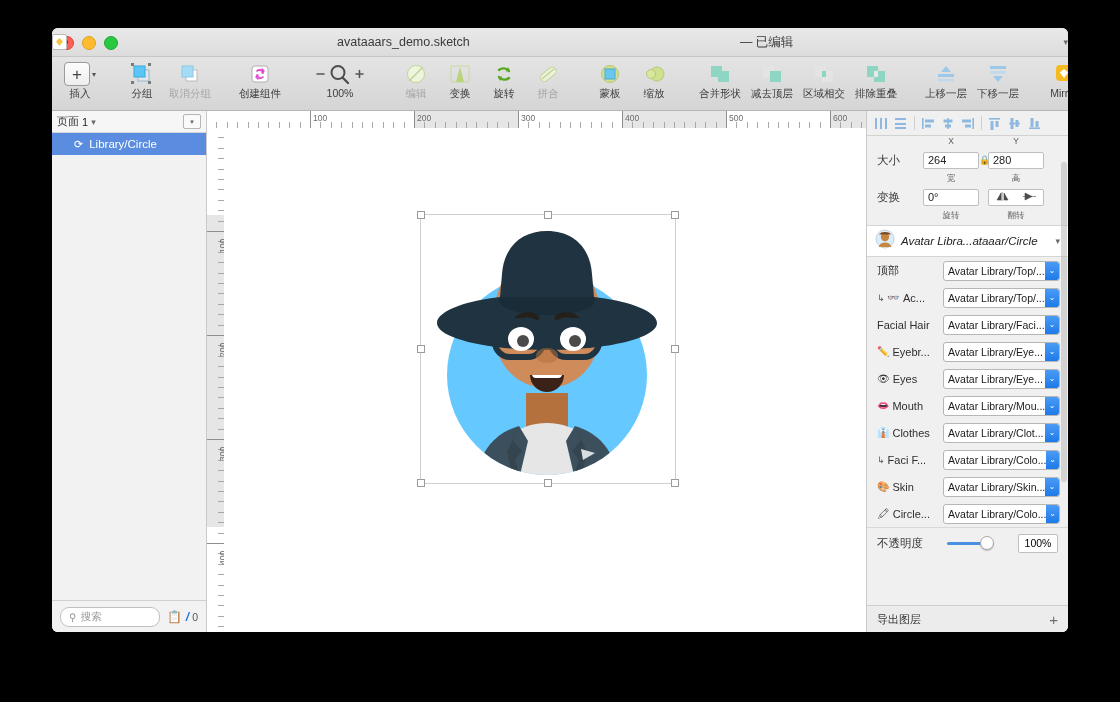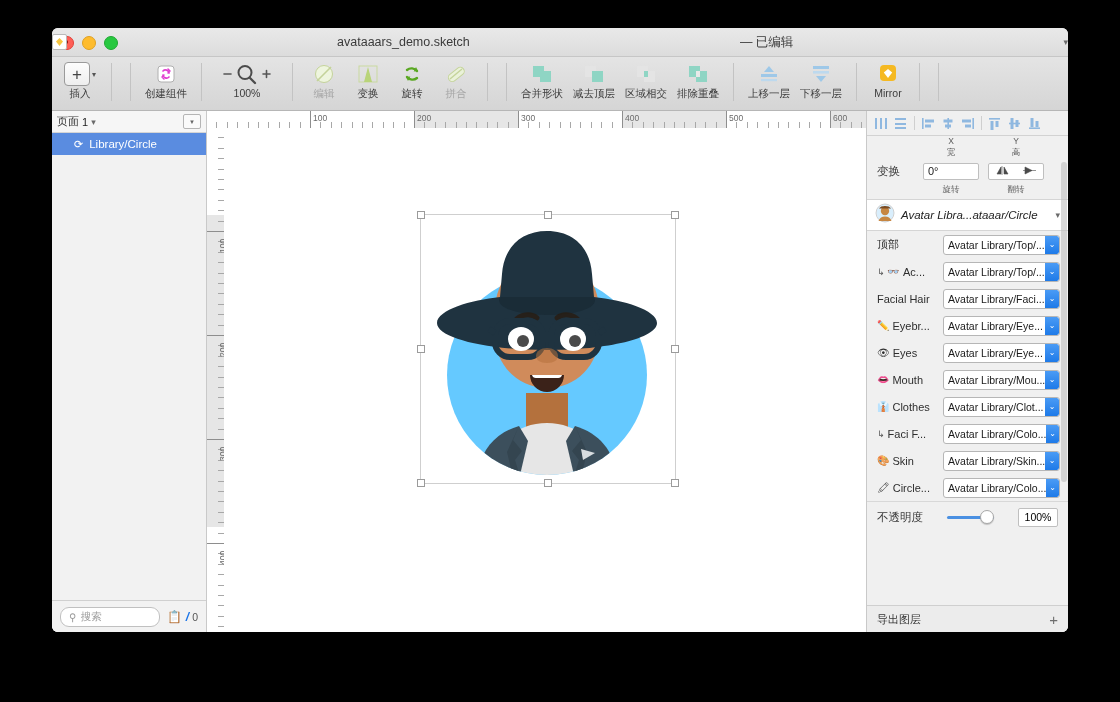--- a/index.html
+++ b/index.html
@@ -151,20 +151,46 @@
       <div class="titem">
         <div class="ticon">
           <span class="insert-box">+</span>
             <span class="dropcaret">▾</span>
         </div>
         <div class="tlabel">插入</div>
       </div>
     </div>
     <div class="sep"></div>
 
+    <div class="tgroup">
+      <div class="titem">
+        <div class="ticon">
+          <svg width="24" height="22" viewBox="0 0 24 22">
+            <rect x="8" y="7" width="11" height="11" fill="#dfe7ec" stroke="#9fb4c2"></rect>
+            <rect x="4" y="3" width="11" height="11" fill="#5bc6f5" stroke="#3aa8dd"></rect>
+            <g fill="#7a7a7a">
+                <rect x="1" y="0" width="3" height="3"></rect>
+                <rect x="18" y="0" width="3" height="3"></rect>
+                <rect x="1" y="18" width="3" height="3"></rect>
+                <rect x="18" y="18" width="3" height="3"></rect>
+              </g>
+          </svg>
+        </div>
+        <div class="tlabel">分组</div>
+      </div>
+      <div class="titem">
+        <div class="ticon">
+          <svg width="24" height="22" viewBox="0 0 24 22">
+            <rect x="8" y="7" width="11" height="11" fill="#fff" stroke="#bbb"></rect>
+            <rect x="4" y="3" width="11" height="11" fill="#a4dcf5" stroke="#8ec8e4"></rect>
+          </svg>
+        </div>
+        <div class="tlabel dim">取消分组</div>
+      </div>
+    </div>
     <div class="sep"></div>
 
     <div class="tgroup">
       <div class="titem">
         <div class="ticon">
           <svg width="24" height="22" viewBox="0 0 24 22">
             <rect x="4" y="3" width="16" height="16" rx="3" fill="#fff" stroke="#b0b0b0"></rect>
             <path d="M9 8a3.5 3.5 0 016 2M15 14a3.5 3.5 0 01-6-2" stroke="#e040d0" stroke-width="1.7" fill="none" stroke-linecap="round"></path>
             <path d="M14 6l2 2-2 2M10 16l-2-2 2-2" stroke="#e040d0" stroke-width="1.5" fill="none" stroke-linecap="round" stroke-linejoin="round"></path>
           </svg>
@@ -224,20 +250,40 @@
           <svg width="24" height="22" viewBox="0 0 24 22">
             <rect x="3" y="7.5" width="18" height="8" rx="4" fill="#eaf2d9" stroke="#c4d39a" transform="rotate(-38 12 11)"></rect>
             <path d="M6 16L18 6" stroke="#c4d39a" stroke-width="1.4"></path>
           </svg>
         </div>
         <div class="tlabel dim">拼合</div>
       </div>
     </div>
     <div class="sep"></div>
 
+    <div class="tgroup">
+      <div class="titem">
+        <div class="ticon">
+          <svg width="24" height="22" viewBox="0 0 24 22">
+            <circle cx="12" cy="11" r="8.5" fill="#cfe08e" stroke="#b6c97a"></circle>
+            <rect x="7" y="6" width="10" height="10" fill="#69c8f0" stroke="#4fa8d0"></rect>
+          </svg>
+        </div>
+        <div class="tlabel">蒙板</div>
+      </div>
+      <div class="titem">
+        <div class="ticon">
+          <svg width="24" height="22" viewBox="0 0 24 22">
+            <circle cx="15" cy="11" r="7" fill="#cfe08e" stroke="#b6c97a"></circle>
+            <circle cx="9" cy="11" r="4.5" fill="#d8e79c" stroke="#b6c97a"></circle>
+          </svg>
+        </div>
+        <div class="tlabel">缩放</div>
+      </div>
+    </div>
     <div class="sep"></div>
 
     <div class="tgroup">
       <div class="titem">
         <div class="ticon">
           <svg width="26" height="22" viewBox="0 0 26 22">
             <rect x="4" y="3" width="11" height="11" fill="#8fd5c4"></rect>
             <rect x="11" y="8" width="11" height="11" fill="#8fd5c4"></rect>
           </svg>
         </div>
@@ -644,20 +690,26 @@
       <div class="inspector">
         <div class="scrollbar"></div>
 
         <div class="subrow">
           <div style="width:46px"></div>
           <div class="sub" style="width:56px">X</div>
           <div style="width:9px"></div>
           <div class="sub" style="width:56px">Y</div>
         </div>
 
+        <div class="row">
+          <div class="rlabel">大小</div>
+          <div class="fld f1">264</div>
+          <div class="lock">🔒</div>
+          <div class="fld f1">280</div>
+        </div>
         <div class="subrow">
           <div style="width:46px"></div>
           <div class="sub" style="width:56px">宽</div>
           <div style="width:9px"></div>
           <div class="sub" style="width:56px">高</div>
         </div>
 
         <div class="row">
           <div class="rlabel">变换</div>
           <div class="fld f1">0°</div>

